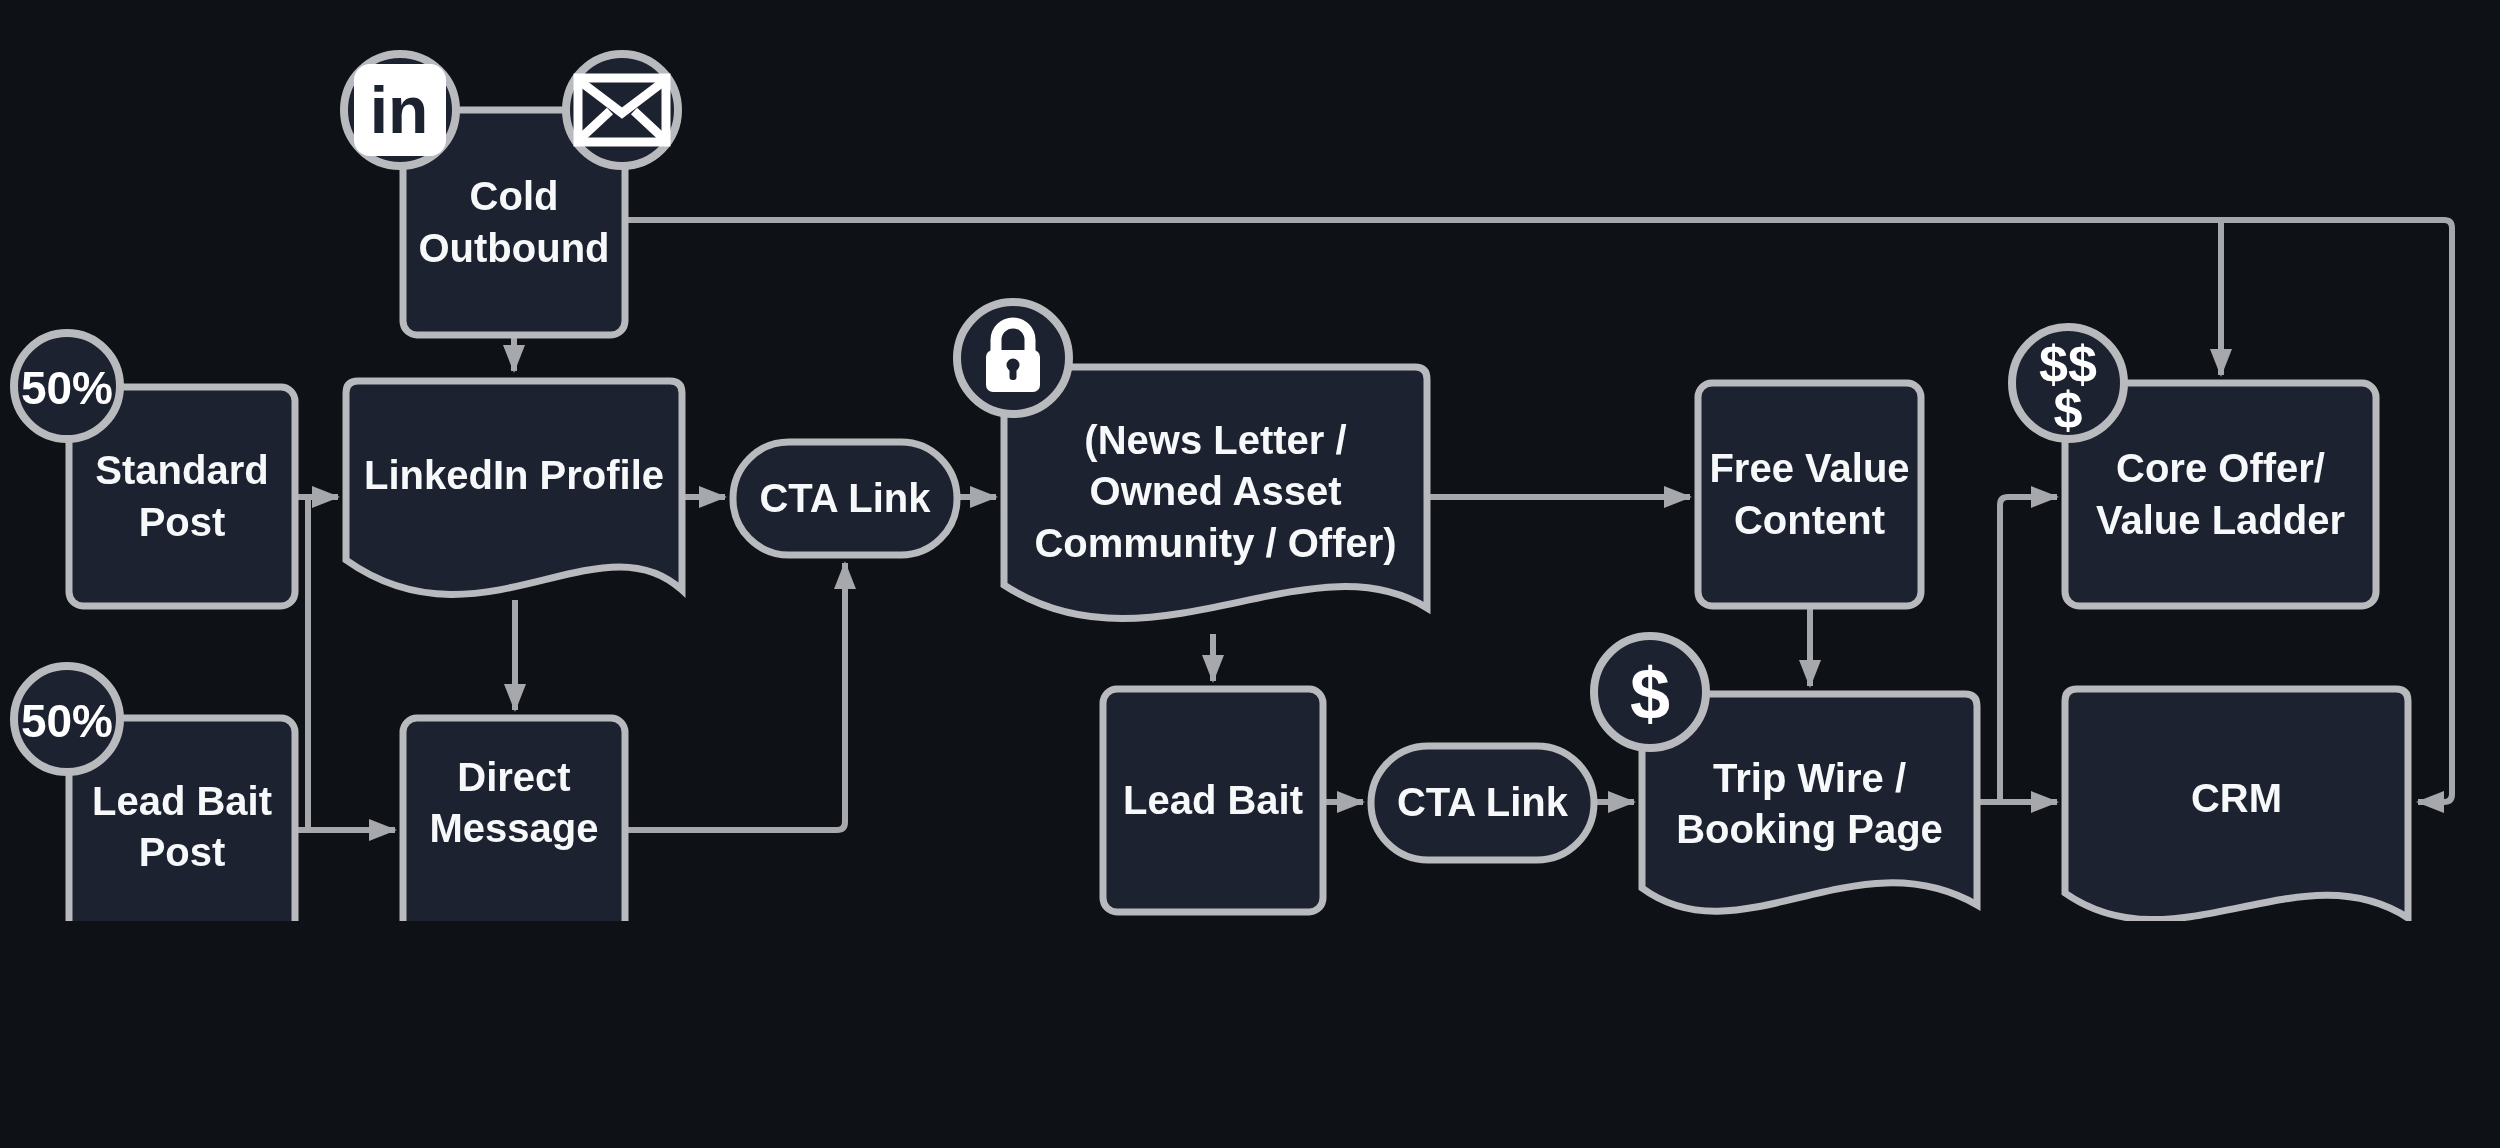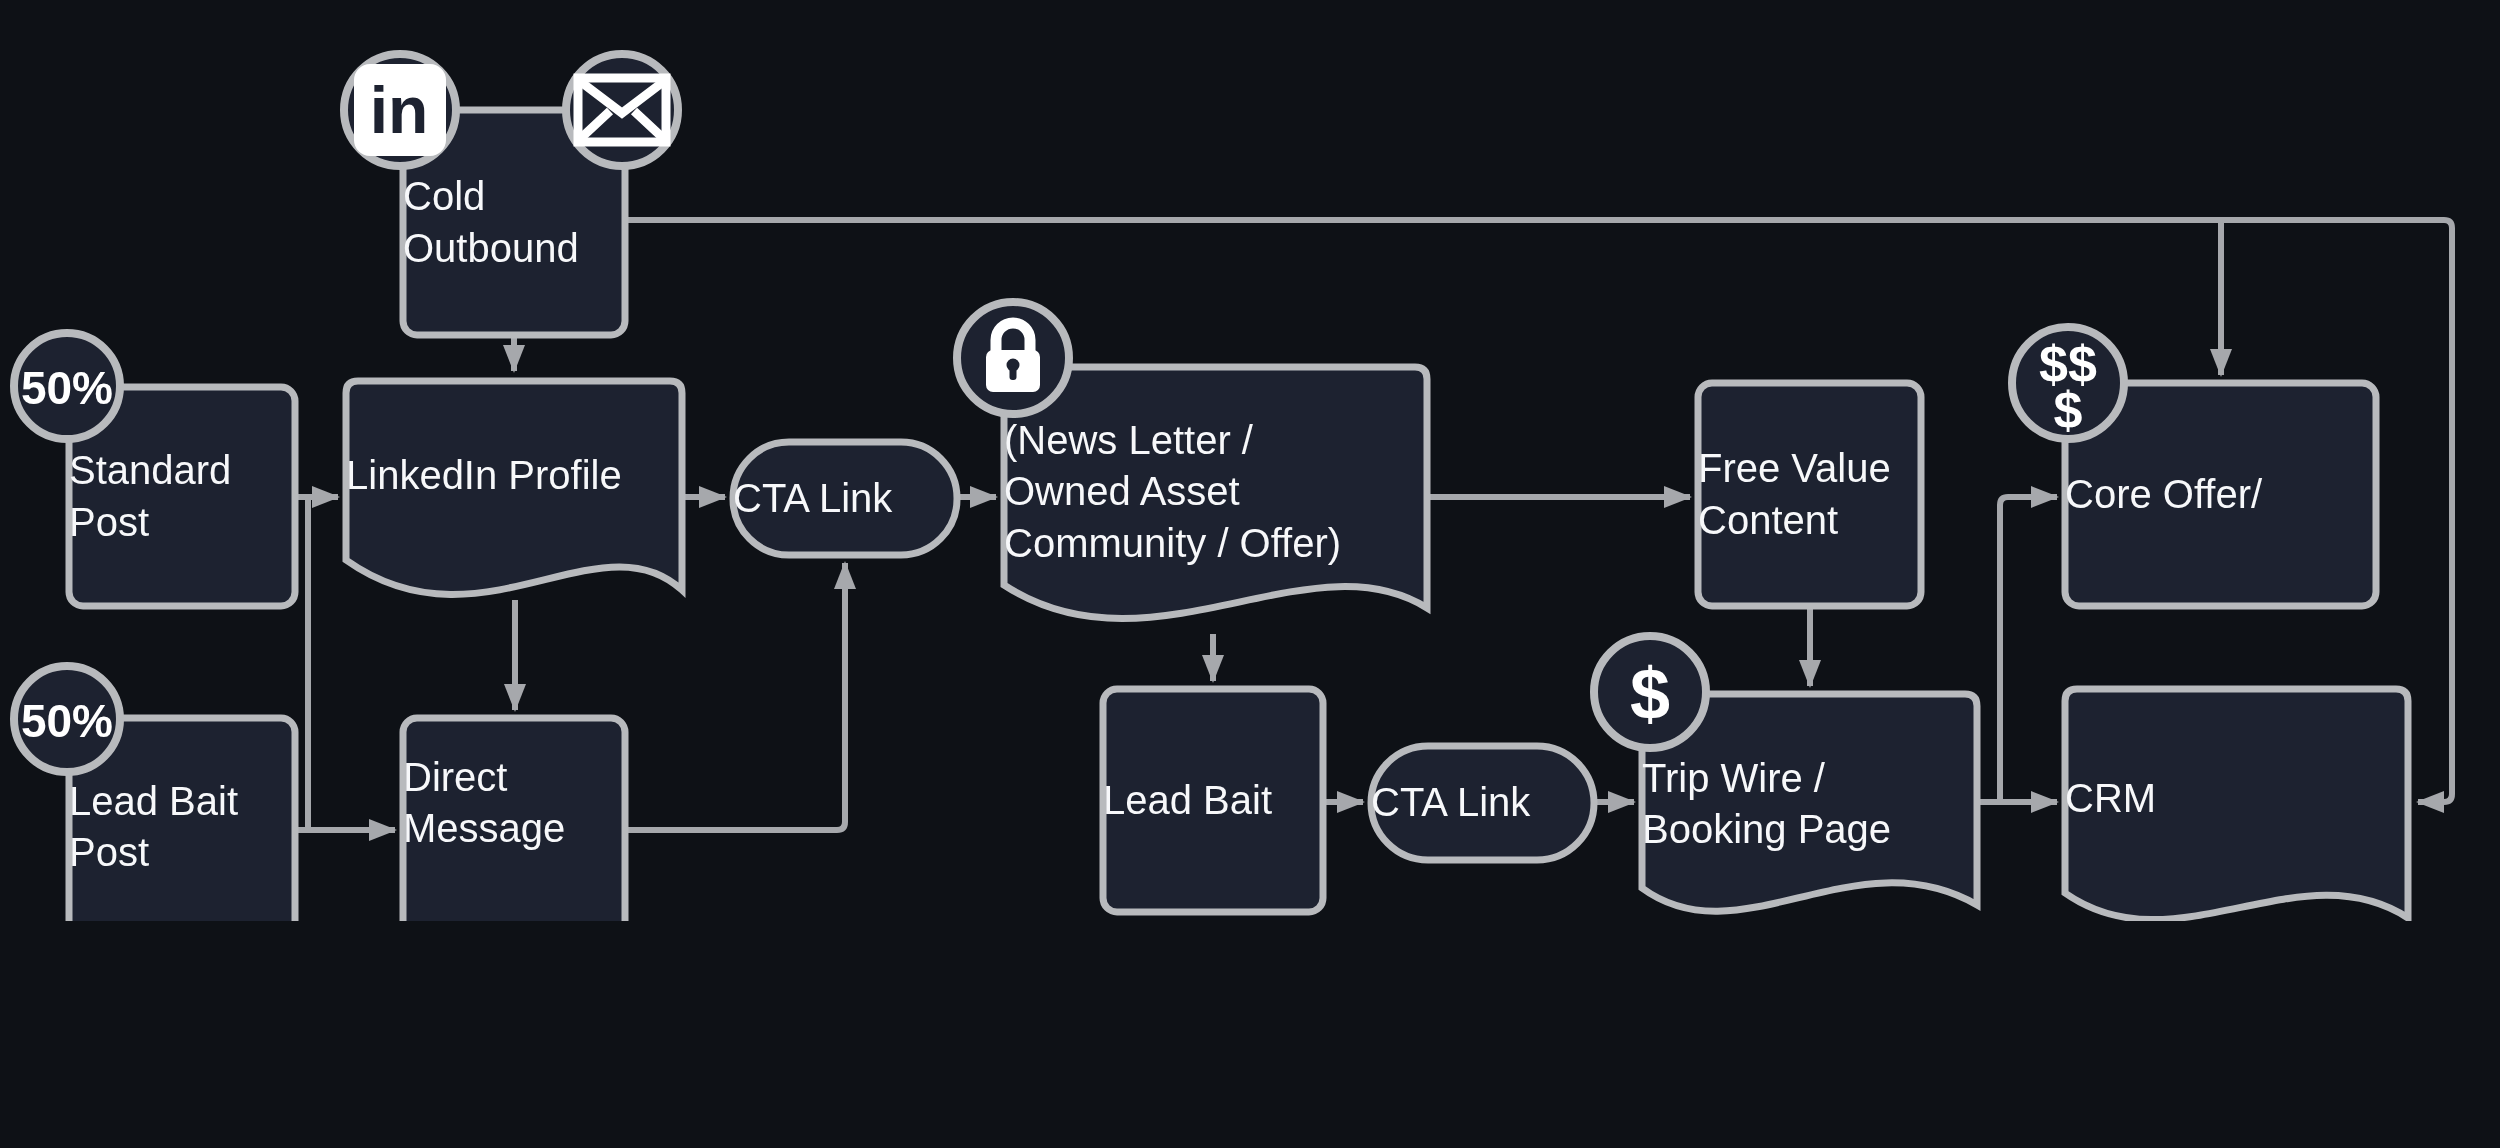--- a/index.html
+++ b/index.html
@@ -25,25 +25,25 @@
     left: 0;
     top: 0;
     width: 100%;
     height: 100%;
     pointer-events: none;
   }
   .node-label {
     position: absolute;
     display: flex;
     flex-direction: column;
-    align-items: flex-start;
+    align-items: center;
     justify-content: center;
     text-align: center;
     color: #f7f8fa;
-    font-weight: 400;
+    font-weight: 700;
     font-size: 40px;
     line-height: 1.28;
   }
   .node-label span { display: block; white-space: nowrap; }
   .svg-badge-text {
     font-family: "Liberation Sans", sans-serif;
     font-weight: 700;
     fill: #ffffff;
   }
   .svg-icon-glyph {
@@ -188,19 +188,20 @@
     <div class="node-label" style="left:1698px;top:383px;width:223px;height:223px;">
       <span>Free Value</span>
       <span>Content</span>
     </div>
     <div class="node-label" style="left:1642px;top:694px;width:335px;height:220px;">
       <span>Trip Wire /</span>
       <span>Booking Page</span>
     </div>
     <div class="node-label" style="left:2065px;top:383px;width:311px;height:223px;">
       <span>Core Offer/</span>
+      <span>Value Ladder</span>
     </div>
     <div class="node-label" style="left:2065px;top:689px;width:343px;height:220px;">
       <span>CRM</span>
     </div>
   </div>
 
 </div>
 
 </body></html>

